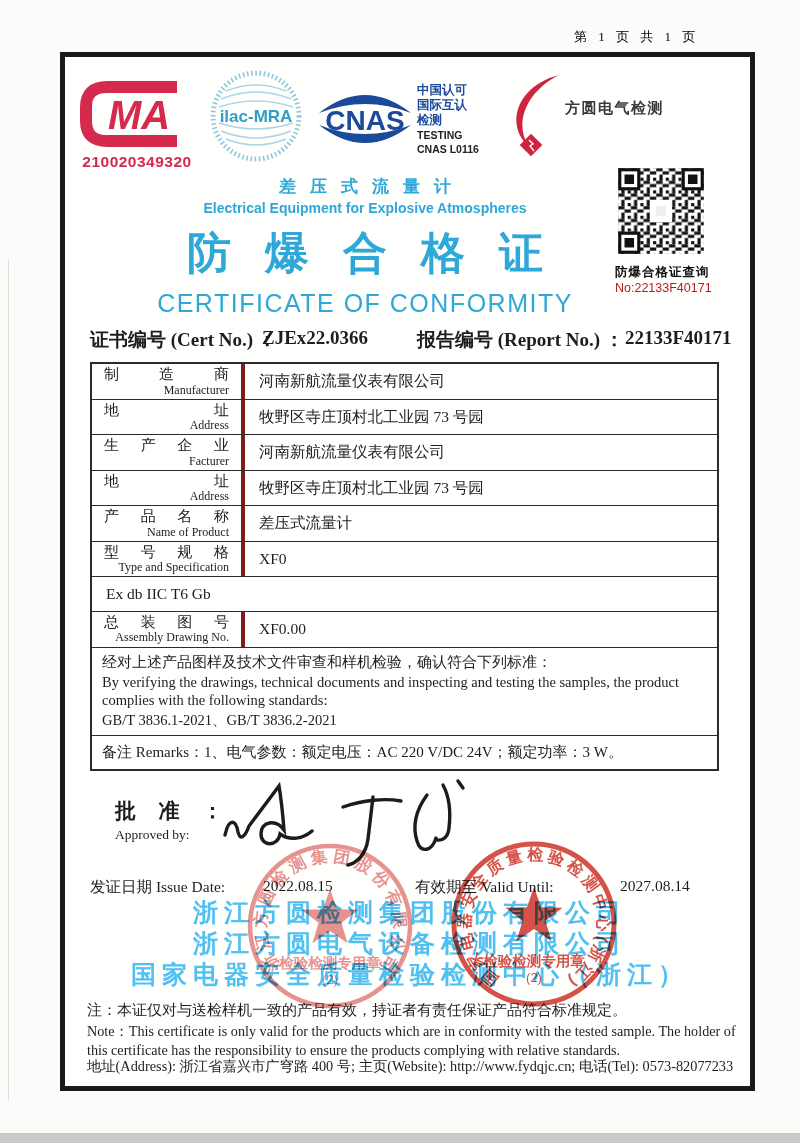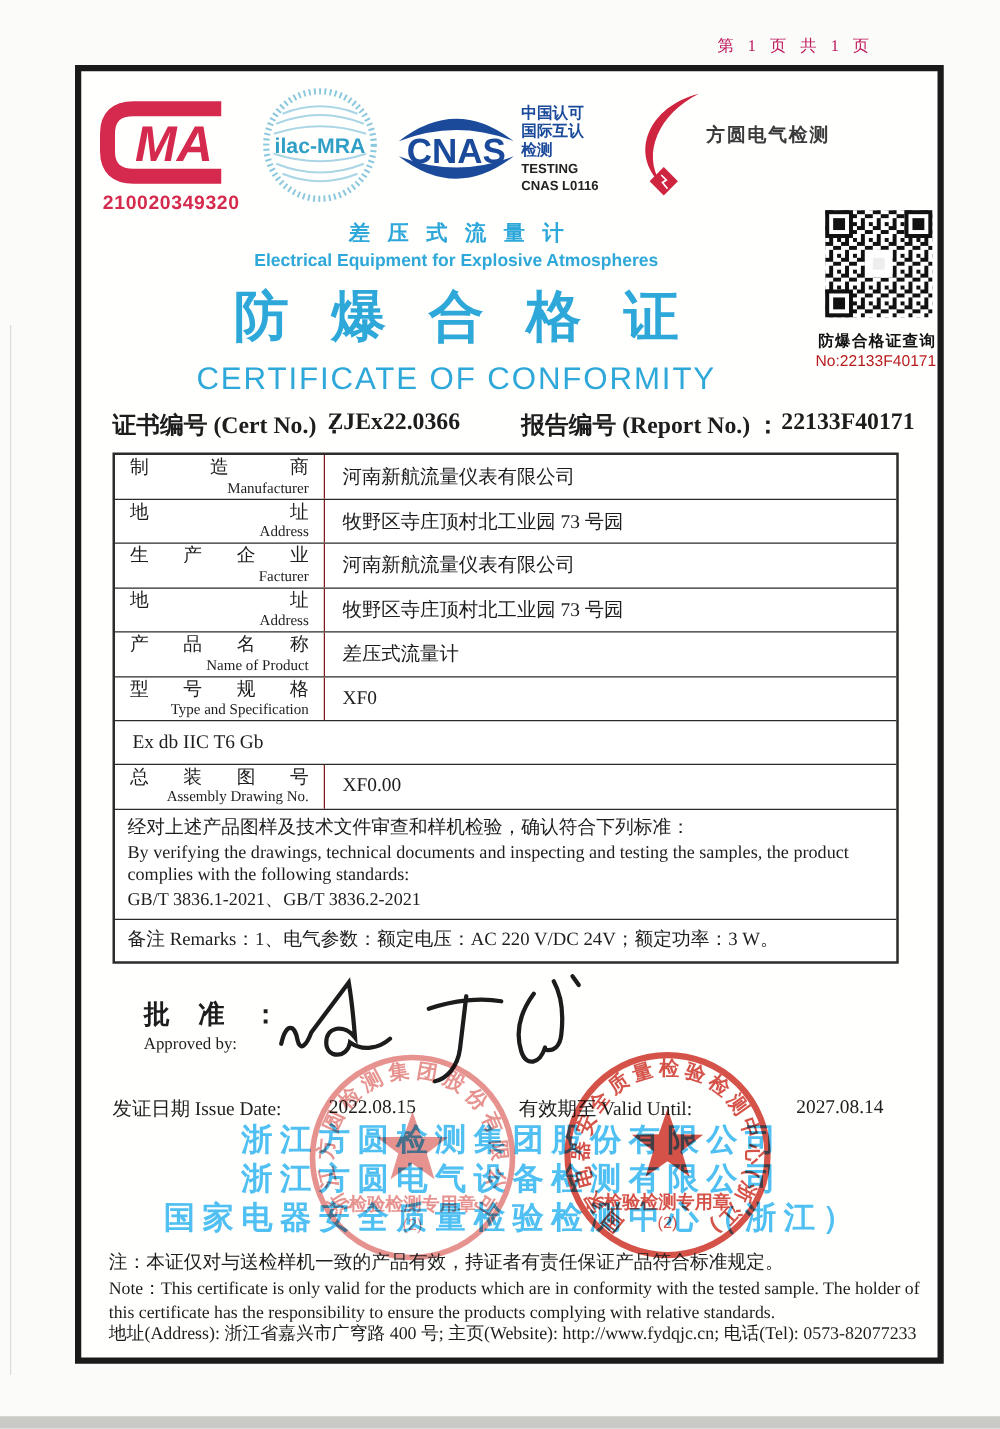--- a/index.html
+++ b/index.html
@@ -8,70 +8,70 @@
     position:relative;
     background:#fbfbf9;
     font-family:"Liberation Serif","DejaVu Serif",serif;
     color:#1d1d1d;
     overflow:hidden;
   }
   .photo-edge-left { position:absolute; left:8px; top:260px; width:1px; height:840px; background:#ddddd9; }
   .photo-strip-bottom { position:absolute; left:0; bottom:0; width:800px; height:10px; background:#c9c9c6; }
   .page-indicator {
     position:absolute; left:574px; top:28px;
-    font-size:13px; color:#be185d; letter-spacing:4px;
+    font-size:13px; color:#000000; letter-spacing:4px;
   }
   .page {
     position:absolute; left:60px; top:52px; width:695px; height:1039px;
     background:#fffffe; border:5px solid #1a1a1a;
   }
   
   .logo-cma { position:absolute; left:8px; top:20px; width:128px; text-align:center; }
   .cma-number { margin-top:-2px; font-family:"Liberation Sans",sans-serif; font-weight:bold; font-size:15.5px; color:#d5294d; letter-spacing:0.5px; }
   .logo-ilac { position:absolute; left:140px; top:12px; }
   .logo-cnas { position:absolute; left:250px; top:30px; }
   .cnas-text { position:absolute; left:352px; top:26px; line-height:1.2; }
   .cnas-text .cn { font-family:"Liberation Sans",sans-serif; font-weight:bold; font-size:12.5px; color:#1b4a9b; }
   .cnas-text .en { font-family:"Liberation Sans",sans-serif; font-weight:bold; font-size:10.5px; color:#222; margin-top:1px; }
   .logo-fy { position:absolute; left:436px; top:14px; }
   .fy-text { position:absolute; left:500px; top:42px; font-family:"Liberation Sans",sans-serif; font-weight:bold; font-size:15px; color:#3a3a3a; letter-spacing:1.5px; }
   
-  .qr-block { position:absolute; left:578px; top:108px; width:106px; text-align:right; }
+  .qr-block { position:absolute; left:550px; top:108px; width:106px; text-align:left; }
   .qr-caption { margin-top:3px; font-family:"Liberation Sans",sans-serif; font-weight:bold; font-size:12.5px; letter-spacing:1px; color:#111; }
   .qr-number { font-family:"Liberation Sans",sans-serif; font-size:12.5px; color:#b91c1c; }
   
   .hdr { position:absolute; left:0; top:118px; width:600px; display:flex; flex-direction:column; align-items:center; color:#2ea7d9; }
   .subject-cn { font-family:"Liberation Sans",sans-serif; font-weight:bold; font-size:17px; letter-spacing:14px; margin-right:-14px; }
   .subject-en { font-family:"Liberation Sans",sans-serif; font-weight:bold; font-size:14px; margin-top:2px; }
   .title-cn { font-family:"Liberation Sans",sans-serif; font-weight:bold; font-size:44px; letter-spacing:34px; margin-right:-34px; margin-top:8px; }
   .title-en { font-family:"Liberation Sans",sans-serif; font-size:25px; letter-spacing:1.5px; margin-top:6px; }
   
   .certline { position:absolute; top:270px; left:0; width:684px; height:22px; font-size:19px;font-weight:bold; }
   .certline span { position:absolute; white-space:nowrap; }
   .cl-l1 { left:25px; } .cl-v1 { left:197px; } .cl-l2 { left:352px; } .cl-v2 { left:560px; }
   
   .tbl { position:absolute; left:25px; top:305px; width:629px; border:2px solid #2b2b2b; background:#fff; }
   .trow { display:flex; border-top:1px solid #2b2b2b; min-height:35px; }
   .trow:first-child { border-top:none; }
-  .cell-l { width:168px; border-right:1px solid #7f1d1d; padding:2px 12px 2px 12px; display:flex; flex-direction:column; justify-content:center; }
+  .cell-l { width:153px; border-right:4px solid #7f1d1d; padding:2px 12px 2px 12px; display:flex; flex-direction:column; justify-content:center; }
   .lbl-cn { font-size:15px; text-align:justify; text-align-last:justify; line-height:1.15; }
   .lbl-en { font-size:12px; text-align:right; line-height:1.1; }
   .cell-r { flex:1; display:flex; align-items:center; padding-left:14px; font-size:15.5px; }
   .tfull { border-top:1px solid #2b2b2b; padding:4px 10px 4px 10px; }
   .std-cn { font-size:15px; line-height:1.4; }
   .std-en { font-size:14.5px; line-height:1.3; }
   .std-codes { font-size:14.5px; line-height:1.4; }
   .rem-line { font-size:15px; line-height:1.7; }
   
   .approve-cn { position:absolute; left:50px; top:740px; width:108px; font-size:21px; font-weight:bold; text-align:justify; text-align-last:justify; }
   .approve-en { position:absolute; left:50px; top:770px; font-size:13.5px; }
   .sig { position:absolute; left:150px; top:708px; }
   .dates { position:absolute; top:820px; left:0; width:684px; height:22px; font-size:15.5px; }
   .dates span { position:absolute; white-space:nowrap; }
-  .dt-l1 { left:25px; } .dt-v1 { left:198px; } .dt-l2 { left:350px; } .dt-v2 { left:572px; }
+  .dt-l1 { left:25px; } .dt-v1 { left:198px; } .dt-l2 { left:350px; } .dt-v2 { left:555px; }
   
   .issuers { position:absolute; left:0; top:840px; width:684px; text-align:center; color:#50c0f2;
              font-family:"Liberation Sans",sans-serif; font-weight:bold; }
   .issuer-line { font-size:25px; letter-spacing:6px; margin-right:-6px; line-height:31px; }
   
   .stamp { position:absolute; pointer-events:none; mix-blend-mode:multiply; }
   .stamp0 { left:180px; top:784px; opacity:0.78; }
   .stamp1 { left:384px; top:782px; opacity:0.88; }
   
   .note { position:absolute; left:22px; top:943px; width:652px; }

